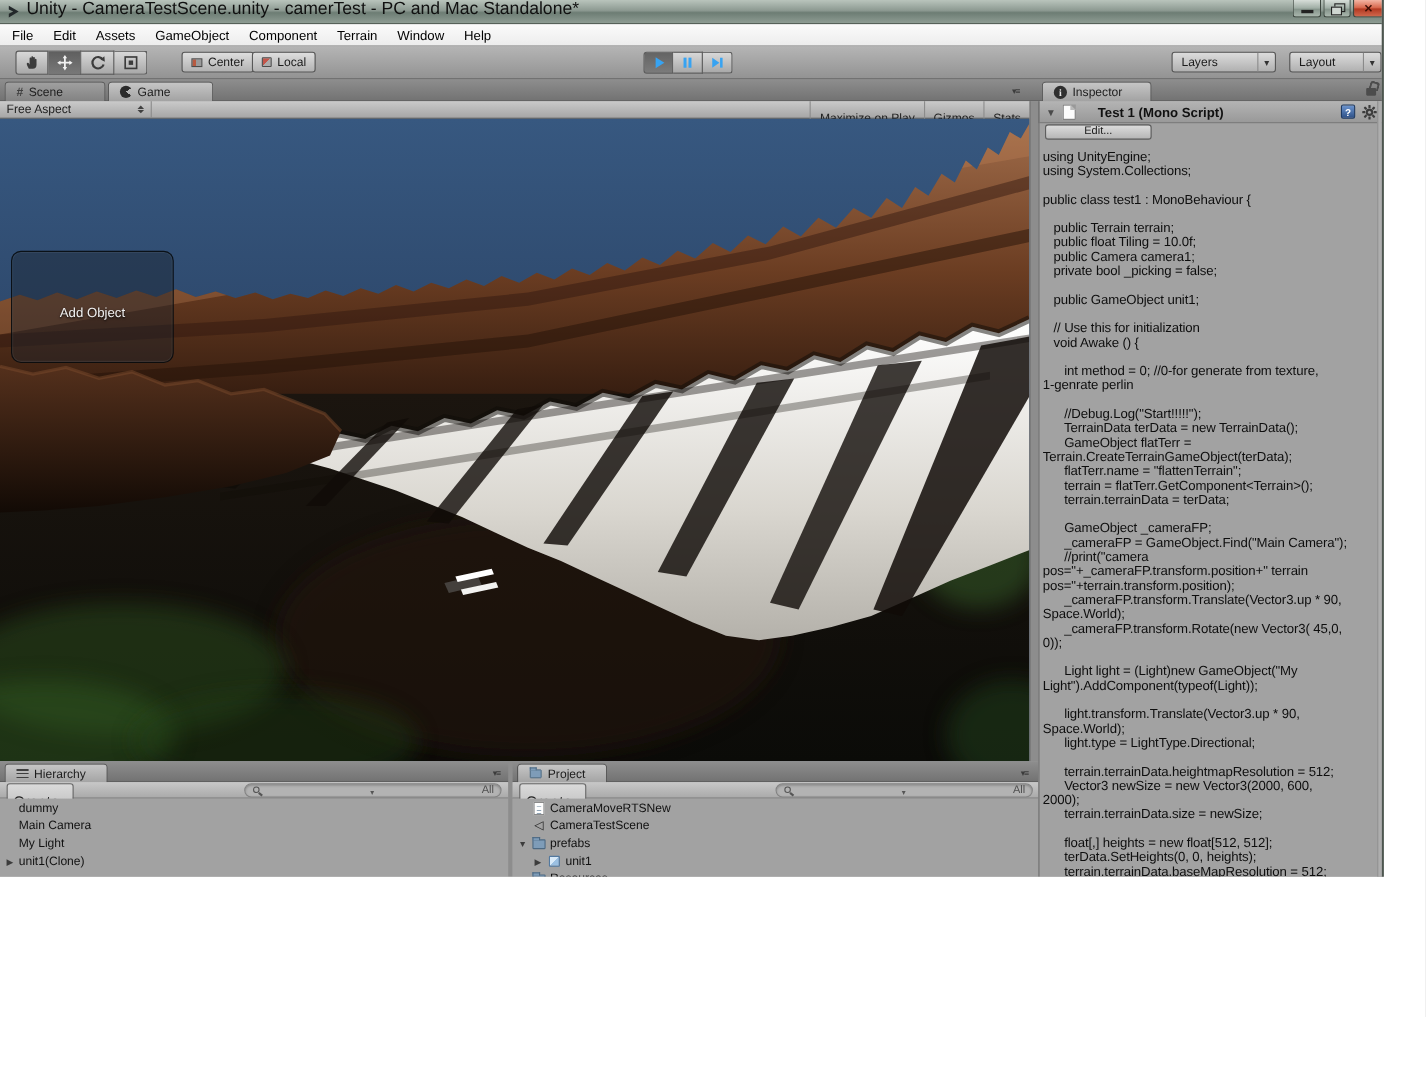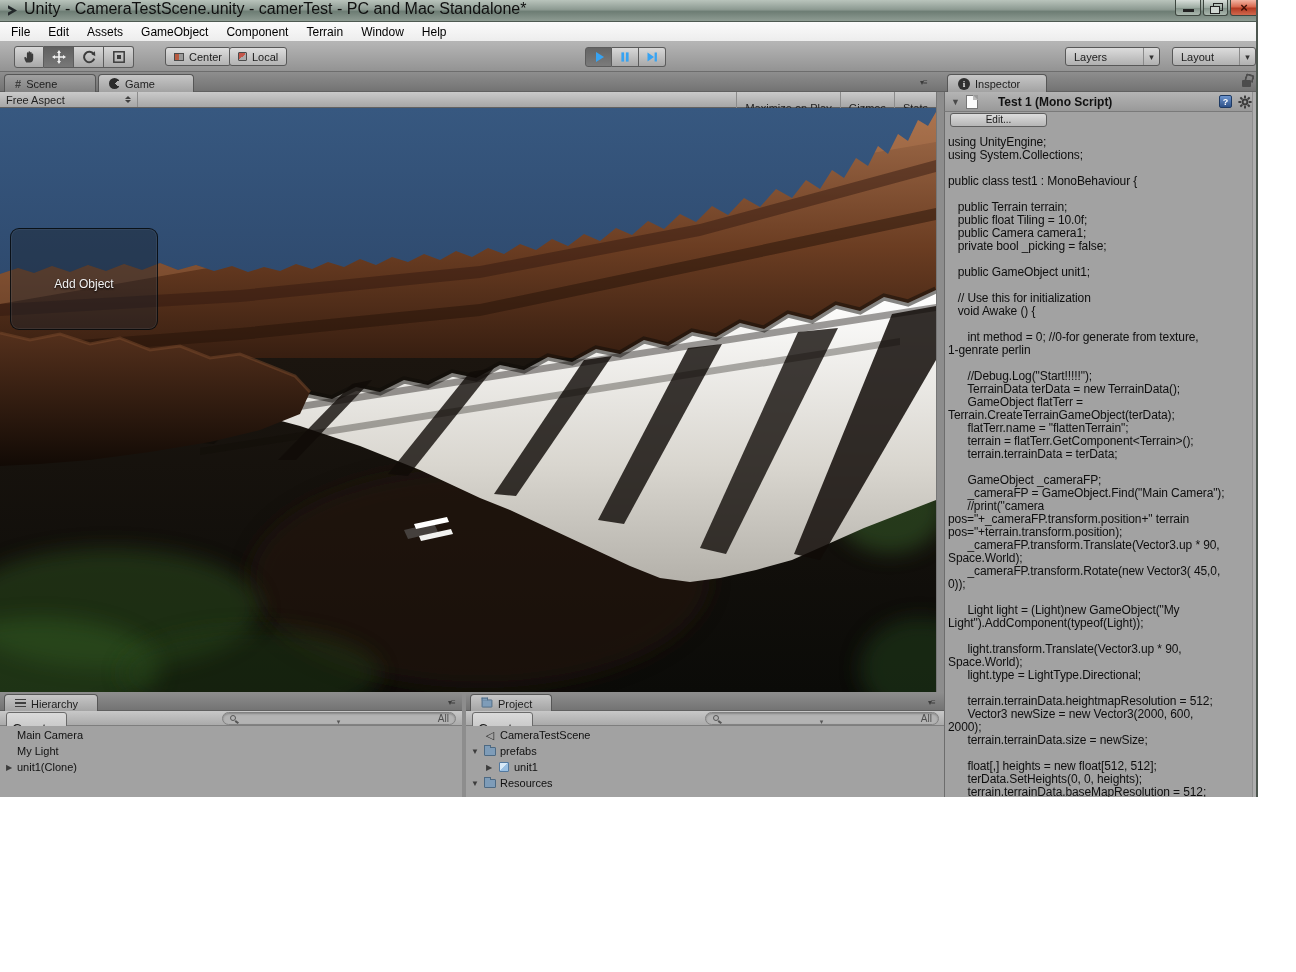--- a/index.html
+++ b/index.html
@@ -356,20 +356,24 @@
         </div>
       <div class="search" style="left:222px;width:234px;">
         <span class="mag"></span>
         <span class="magarr"></span>
         <span class="txt">All</span>
       </div>
     </div>
     <div class="plist">
         <div class="prow">
         <span class="expand"></span>
+        <span class="hrow-label">dummy</span>
+      </div>
+        <div class="prow">
+        <span class="expand"></span>
         <span class="hrow-label">Main Camera</span>
       </div>
         <div class="prow">
         <span class="expand"></span>
         <span class="hrow-label">My Light</span>
       </div>
         <div class="prow">
         <span class="expand">▶</span>
         <span class="hrow-label">unit1(Clone)</span>
       </div>
@@ -382,20 +386,27 @@
       <div class="createbtn">
         <span>Create</span>
         </div>
       <div class="search" style="left:239px;width:234px;">
         <span class="mag"></span>
         <span class="magarr"></span>
         <span class="txt">All</span>
       </div>
     </div>
     <div class="plist">
+        <div class="prow">
+        <span class="expand"></span>
+        <span class="pi-icon">
+            <span class="icon-page"></span>
+          </span>
+        <span class="hrow-label">CameraMoveRTSNew</span>
+      </div>
         <div class="prow">
         <span class="expand"></span>
         <span class="pi-icon">
             <span class="icon-unity"></span>
           </span>
         <span class="hrow-label">CameraTestScene</span>
       </div>
         <div class="prow">
         <span class="expand">▼</span>
         <span class="pi-icon">

